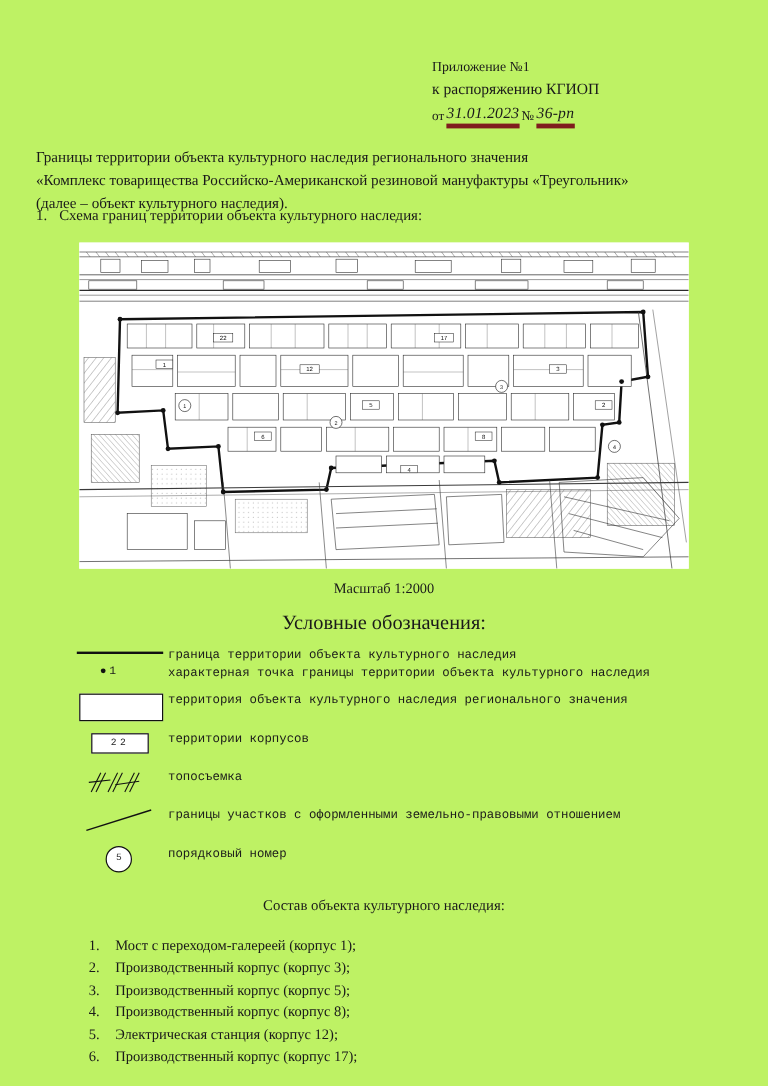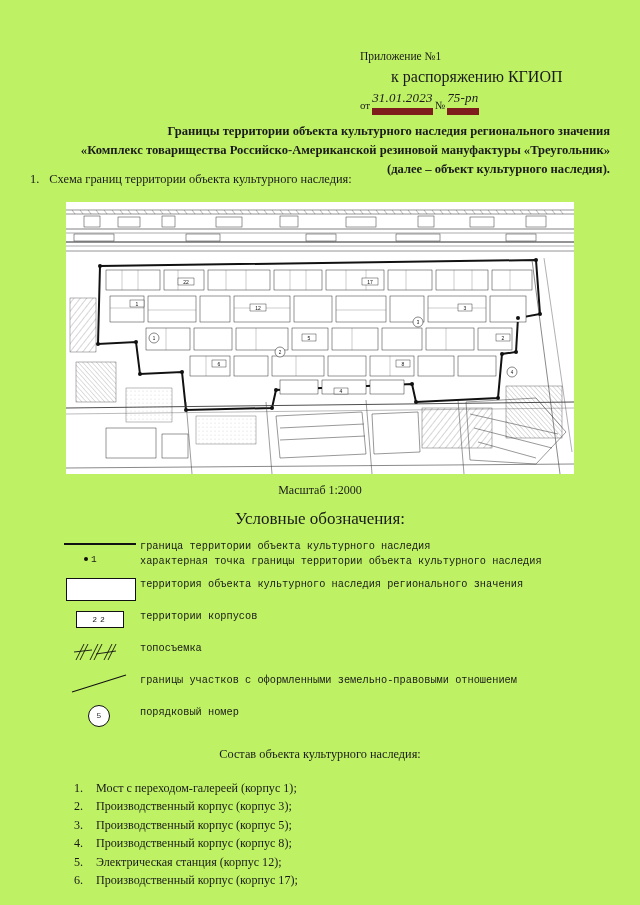--- a/index.html
+++ b/index.html
@@ -26,51 +26,50 @@
   
   .header-block {
     position: absolute;
     left: 360px;
     top: 48px;
     width: 250px;
     font-size: 11.5px;
     line-height: 1.45;
   }
   .header-block .line1 { font-size: 11.5px; }
-  .header-block .line2 { font-size: 16px; margin-left: 31px; }
+  .header-block .line2 { font-size: 13px; }
   .header-block .line3 {
     font-size: 11px;
     white-space: nowrap;
     display: flex;
     align-items: flex-end;
     gap: 2px;
   }
   .hand {
     font-family: "Liberation Serif", serif;
     font-style: italic;
     font-size: 13px;
     letter-spacing: 0.2px;
     position: relative;
     top: 1px;
   }
   .hand-u {
-    border-bottom: 7px solid #7f1d1d;
+    border-bottom: 4px solid #7f1d1d;
     padding-bottom: 0px;
   }
 
   
   .title {
     position: absolute;
     left: 30px;
     top: 122px;
     width: 580px;
-    text-align: right;
+    text-align: left;
     font-size: 12.6px;
     line-height: 1.5;
-    font-weight: bold;
   }
 
   .section-1 {
     position: absolute;
     left: 30px;
     top: 172px;
     width: 580px;
     font-size: 12.4px;
   }
   .section-1 .num { margin-right: 10px; }
@@ -229,21 +228,21 @@
 
 <div class="page">
 
   <div class="header-block">
     <div class="line1">Приложение №1</div>
     <div class="line2">к распоряжению КГИОП</div>
     <div class="line3">
       <span>от</span>
       <span class="hand hand-u">31.01.2023</span>
       <span>№</span>
-      <span class="hand hand-u">75-рп</span>
+      <span class="hand hand-u">36-рп</span>
     </div>
   </div>
 
   <div class="title">
     <div>Границы территории объекта культурного наследия регионального значения</div>
     <div>«Комплекс товарищества Российско-Американской резиновой мануфактуры «Треугольник»</div>
     <div>(далее – объект культурного наследия).</div>
   </div>
 
   <div class="section-1">

